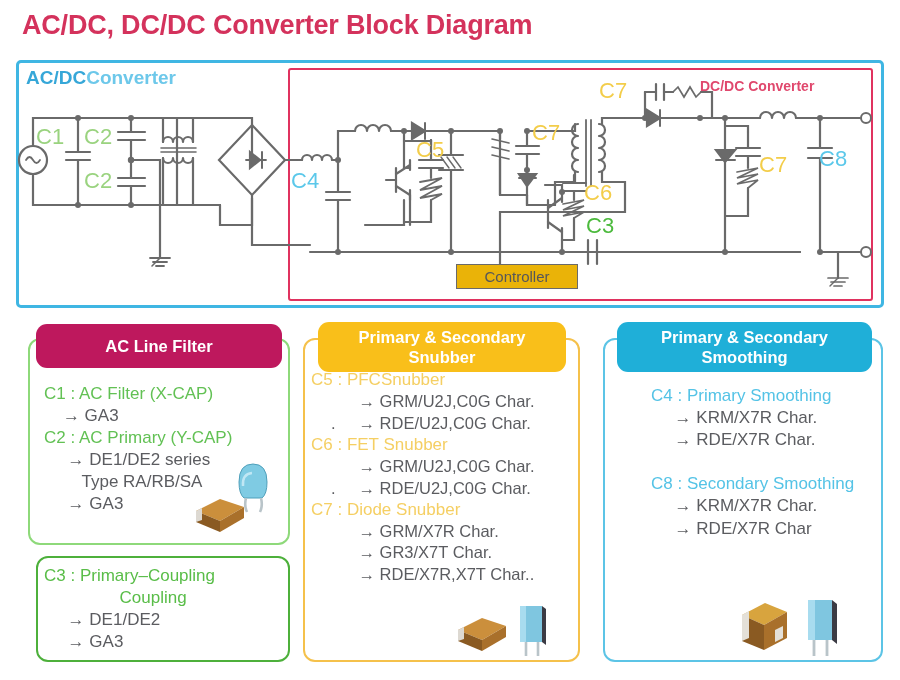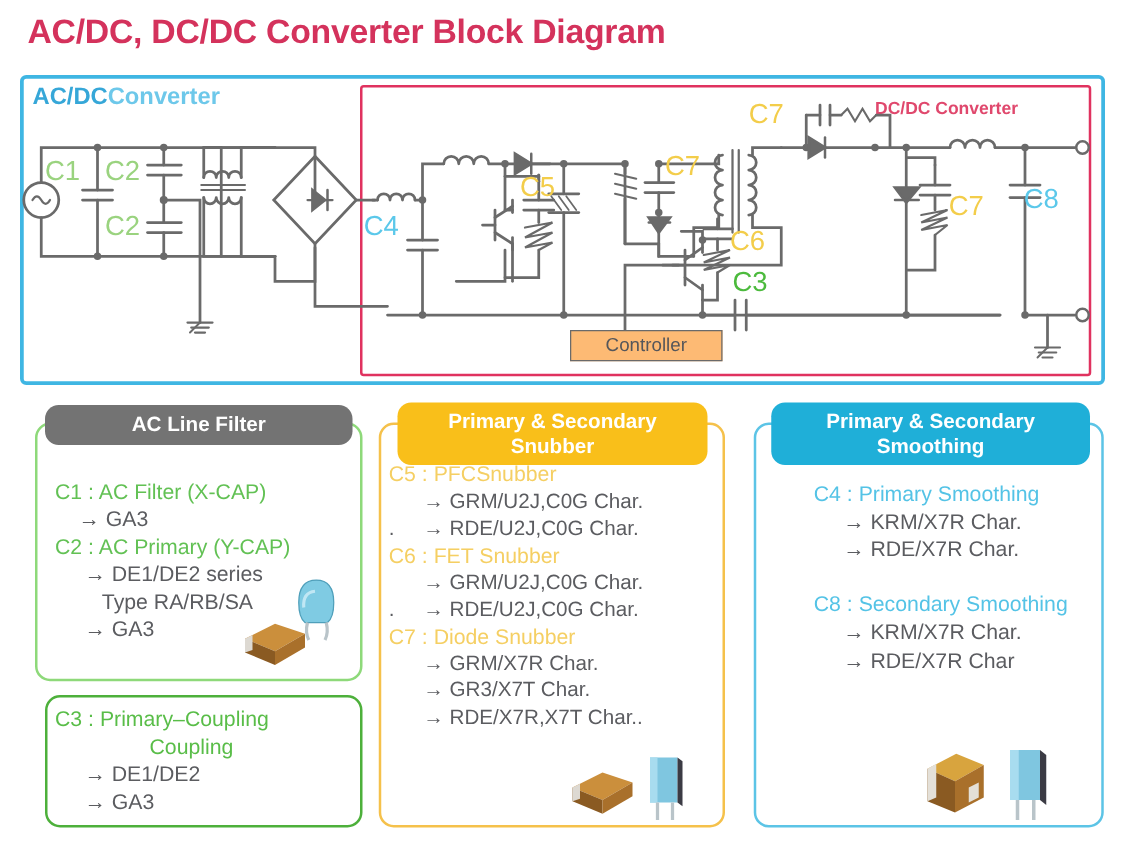--- a/index.html
+++ b/index.html
@@ -50,53 +50,53 @@
 
   
   .clab{position:absolute;font-size:22px;font-weight:500;white-space:nowrap;}
   .clab.green{color:#9ad37f;}
   .clab.grn2{color:#4cba3d;}
   .clab.cyan{color:#5bc8ea;}
   .clab.yellow{color:#f3cd4a;}
 
   .ctrl-box{
     position:absolute;left:456px;top:264px;width:122px;height:25px;
-    border:1.5px solid #6a6a6a;background:#fdba74;
+    border:1.5px solid #6a6a6a;background:#eab308;
     display:flex;align-items:center;justify-content:center;
     font-size:15px;color:#55565a;box-sizing:border-box;
   }
   .panel-body{
     position:absolute;box-sizing:border-box;background:#fff;border-radius:12px;
   }
   .panel-head{
     position:absolute;box-sizing:border-box;border-radius:11px;
     display:flex;align-items:center;justify-content:center;text-align:center;
     color:#fff;font-weight:bold;font-size:16.5px;line-height:1.22;
     z-index:4;
   }
 
   
   .p1-body{left:28px;top:338px;width:262px;height:207px;border:2px solid #8ed97a;}
-  .p1-head{left:36px;top:324px;width:246px;height:32px;background:#737373;}
+  .p1-head{left:36px;top:324px;width:246px;height:44px;background:#be185d;}
   .p2-body{left:36px;top:556px;width:254px;height:106px;border:2px solid #4db03b;}
   
   .o-body{left:303px;top:338px;width:277px;height:324px;border:2px solid #f5c14b;}
   .o-head{left:318px;top:322px;width:248px;height:50px;background:#f9bf1a;}
   
   .b-body{left:603px;top:338px;width:280px;height:324px;border:2px solid #5cc4e6;}
   .b-head{left:617px;top:322px;width:255px;height:50px;background:#1fafd8;}
 
   .txtblock{position:absolute;z-index:5;}
   .line{white-space:pre;line-height:1.30;}
   .l-green{color:#62c154;font-size:17px;}
   .l-grn2{color:#59bd48;font-size:17px;}
   .l-gray{color:#5b5c60;font-size:17px;}
   .l-orange{color:#f5cf63;font-size:17px;}
   .l-blue{color:#54c3e6;font-size:17px;}
-  .l-gray-s{color:#5b5c60;font-size:16.5px;}
+  .l-gray-s{color:#5b5c60;font-size:16.5px;margin-left:20px;}
 
   
   .photo{position:absolute;z-index:6;}
 </style>
 </head>
 <body>
 
 <div id="page">
 
   <div class="title">AC/DC, DC/DC Converter Block Diagram</div>

